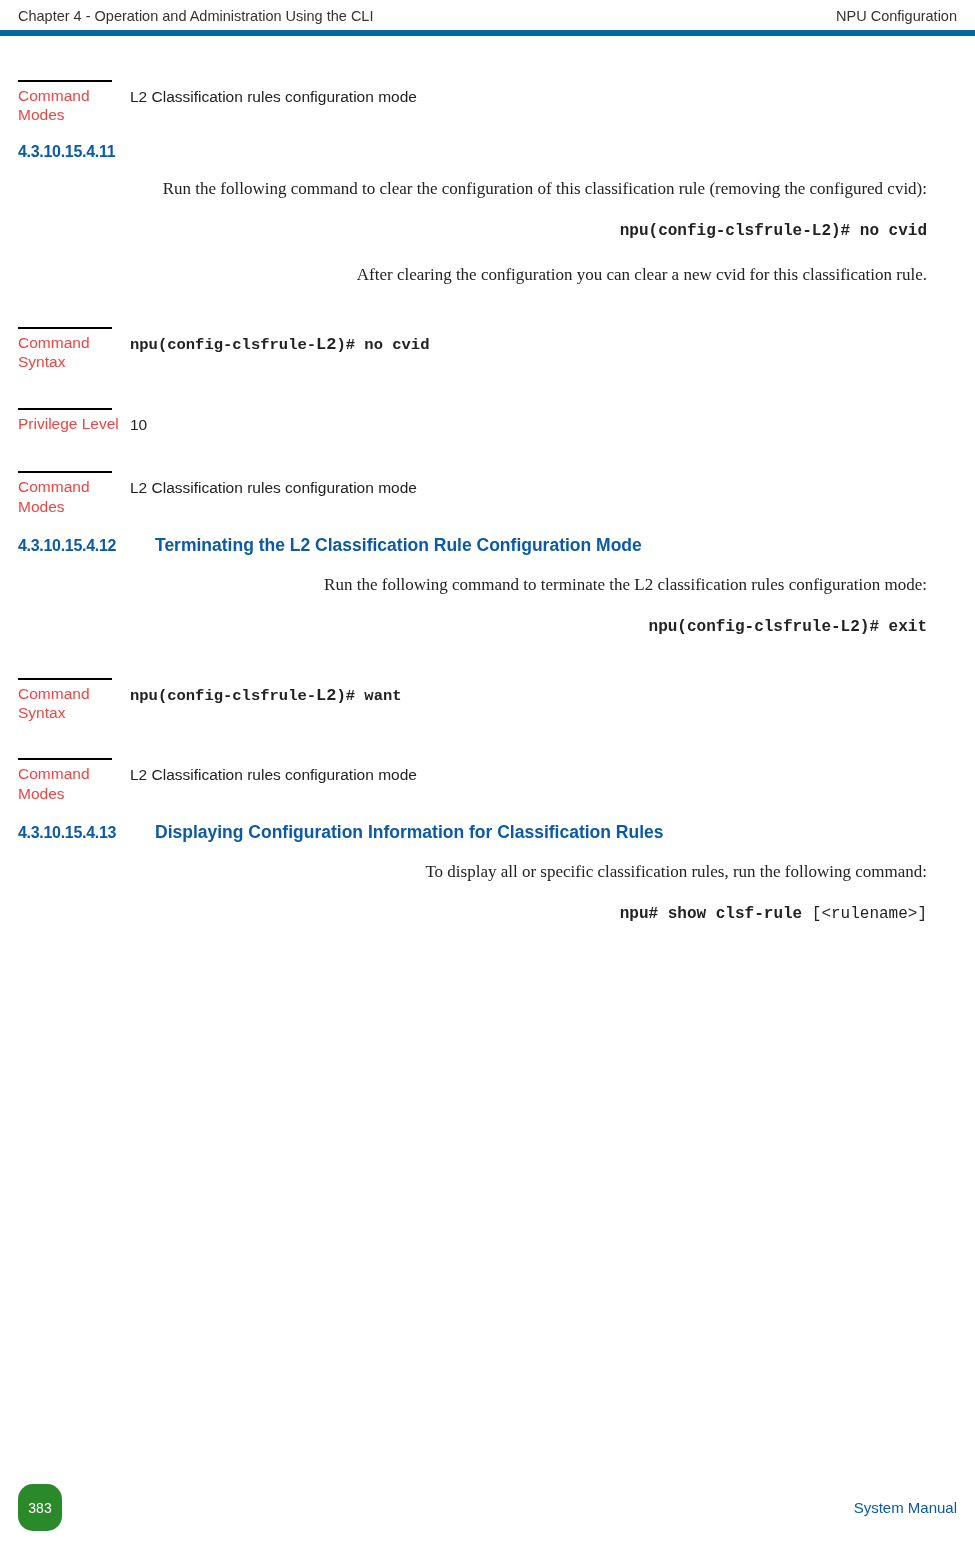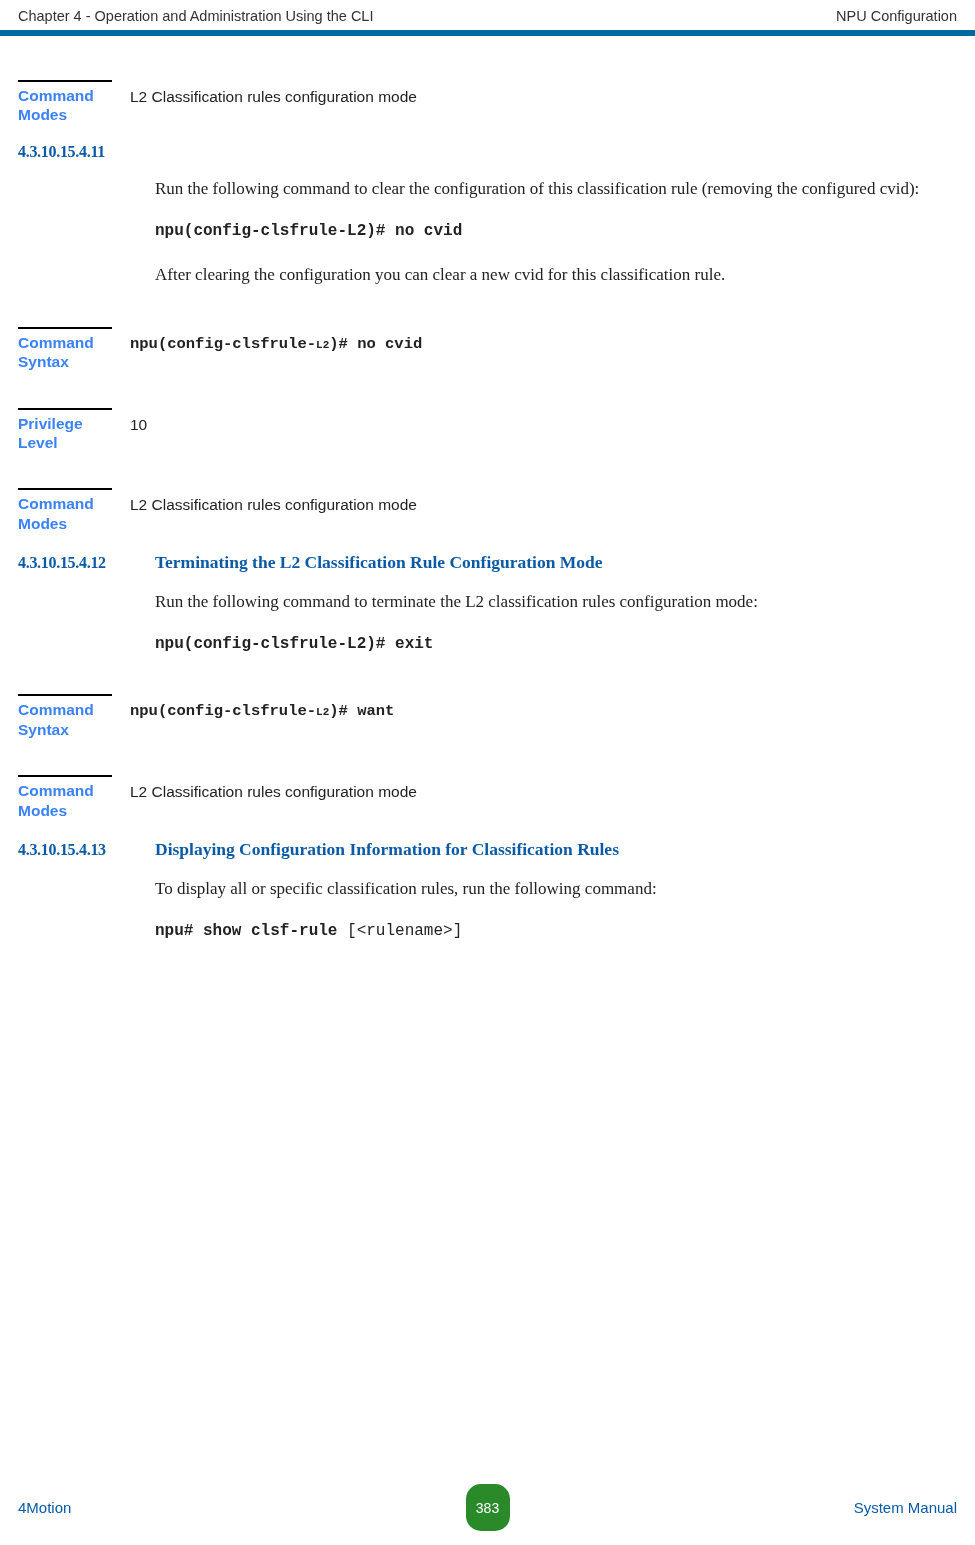--- a/index.html
+++ b/index.html
@@ -30,61 +30,61 @@
   .divider-thick {
     border-top: 2.5px solid #000;
     margin-top: 36px;
     margin-bottom: 4px;
     width: 94px;
   }
   .divider-thick.first { margin-top: 22px; }
   .left-label {
     width: 112px;
     font-size: 15.5px;
-    font-weight: bold;
-    color: #3b82f6;
+    font-weight: normal;
+    color: #ef4444;
     line-height: 1.25;
     padding-right: 10px;
     flex-shrink: 0;
   }
   .right-val {
     font-size: 15.5px;
     color: #222;
     line-height: 1.35;
     padding-top: 1px;
   }
   .right-val.mono {
     font-family: "Courier New", Courier, monospace;
     font-weight: bold;
   }
-  .right-val.mono .l2 { font-size: 11px; }
+  .right-val.mono .l2 { font-size: 17px; }
   .section-head-row {
     display: flex;
     align-items: baseline;
     margin-top: 18px;
     margin-bottom: 12px;
-    font-family: Liberation Serif, serif;
   }
   .sec-num {
     width: 137px;
     font-size: 16px;
     font-weight: bold;
     color: #0a5aa6;
     flex-shrink: 0;
     letter-spacing: -0.3px;
   }
   .sec-title {
     font-size: 17.5px;
     font-weight: bold;
     color: #0a5aa6;
     line-height: 1.3;
   }
   .body-block {
     margin-left: 137px;
     margin-right: 30px;
+    text-align: right;
   }
   .body-para {
     font-family: Georgia, 'Times New Roman', serif;
     font-size: 17px;
     color: #222;
     line-height: 1.85;
     margin-bottom: 14px;
   }
   .cmd-line {
     font-family: "Courier New", Courier, monospace;
@@ -189,16 +189,15 @@
     <div class="sec-title">Displaying Configuration Information for Classification Rules</div>
   </div>
   <div class="body-block">
     <p class="body-para"> To display all or specific classification rules, run the following command:</p>
     <p class="cmd-line"><span>npu# show clsf-rule </span><span class="nb">[&lt;rulename&gt;]</span></p>
   </div>
 
 </div>
 
 <div class="footer">
-  <span class="fl">4Motion</span>
   <span class="page-badge">383</span>
   <span class="fr">System Manual</span>
 </div>
 
 </body></html>

